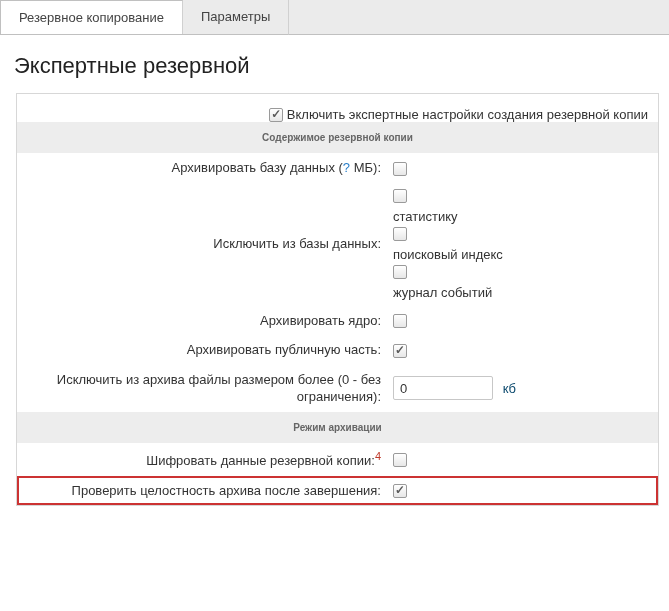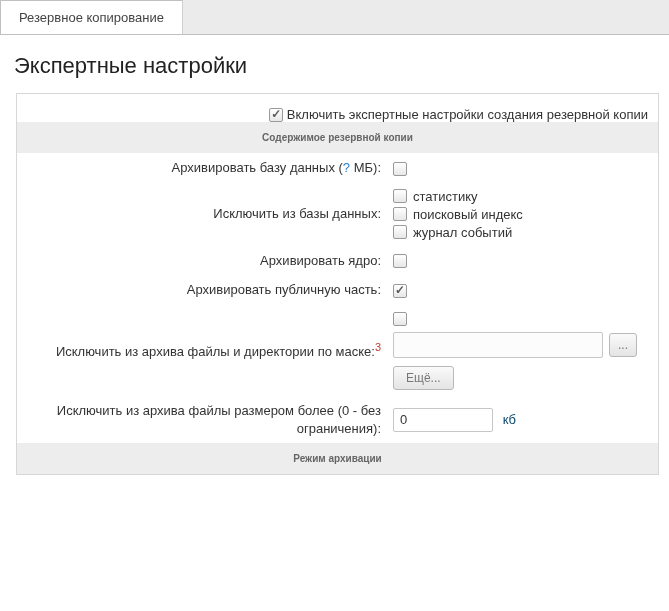--- a/index.html
+++ b/index.html
@@ -97,21 +97,21 @@
   }
   .chk.checked::after {
     content: "✓";
     position: absolute;
     left: 1px; top: -2px;
     font-size: 12px;
     color: #5a5a5a;
     font-weight: bold;
   }
   .stack { display: flex; flex-direction: column; gap: 3px; }
-  .stack-row { display: flex; align-items: flex-start; gap: 6px; }
+  .stack-row { display: flex; align-items: flex-start; gap: 6px; flex-direction: column; }
   .txt {
     border: 1px solid #c7c7c7;
     background: #fff;
     padding: 4px 6px;
     border-radius: 2px;
     font-size: 13px;
     color: #333;
   }
   .mask-row { display: flex; gap: 6px; align-items: center; }
   .mask-input { width: 210px; height: 26px; background:#fcfcfc; }
@@ -134,24 +134,25 @@
   .highlight-box {
     outline: 2px solid #c33;
     outline-offset: -2px;
   }
 </style>
 </head>
 <body>
 
 <div class="tabs">
   <div class="tab active">Резервное копирование</div>
+  <div class="tab inactive">Параметры</div>
   <div class="tabs-rest"></div>
 </div>
 
-<h1 class="page-title">Экспертные настройки</h1>
+<h1 class="page-title">Экспертные резервной</h1>
 
 <div class="panel">
 
   <div class="enable-row">
     <span class="chk checked"></span>
     <label>Включить экспертные настройки создания резервной копии</label>
   </div>
 
   <div class="section-head">Содержимое резервной копии</div>
 
@@ -189,43 +190,42 @@
     <tr>
       <td class="lbl">Архивировать ядро:</td>
       <td class="ctrl"><span class="chk"></span></td>
     </tr>
 
     <tr>
       <td class="lbl">Архивировать публичную часть:</td>
       <td class="ctrl"><span class="chk checked"></span></td>
     </tr>
 
-    <tr>
-      <td class="lbl lbl-top">
-        <span>Исключить из архива файлы и директории по маске:</span><span class="sup">3</span>
-      </td>
-      <td class="ctrl">
-        <div><span class="chk"></span></div>
-        <div style="height:6px"></div>
-        <div class="mask-row">
-          <input class="txt mask-input" value="" style="">
-          <span class="btn square">...</span>
-        </div>
-        <div style="height:8px"></div>
-        <span class="btn">Ещё...</span>
-      </td>
-    </tr>
 
     <tr>
       <td class="lbl">Исключить из архива файлы размером более (0 - без ограничения):</td>
       <td class="ctrl">
         <input class="txt num-input" value="0" style="">
         <span class="unit">кб</span>
       </td>
     </tr>
 
   </tbody>
     </table>
 
   <div class="section-head">Режим архивации</div>
 
+  <table class="form">
+    <tbody>
+        <tr>
+      <td class="lbl">
+        <span>Шифровать данные резервной копии:</span><span class="sup">4</span>
+      </td>
+      <td class="ctrl"><span class="chk"></span></td>
+    </tr>
+    <tr class="highlight-row highlight-box">
+      <td class="lbl">Проверить целостность архива после завершения:</td>
+      <td class="ctrl"><span class="chk checked"></span></td>
+    </tr>
+  </tbody>
+    </table>
 
 </div>
 
 </body></html>

